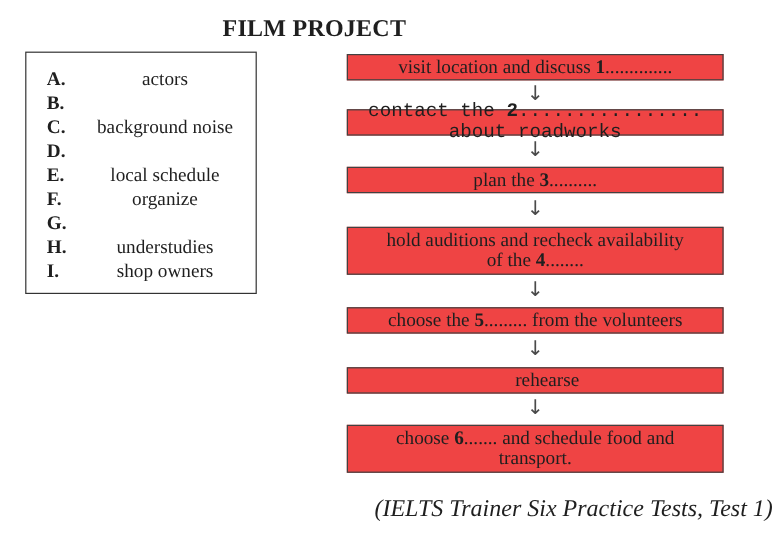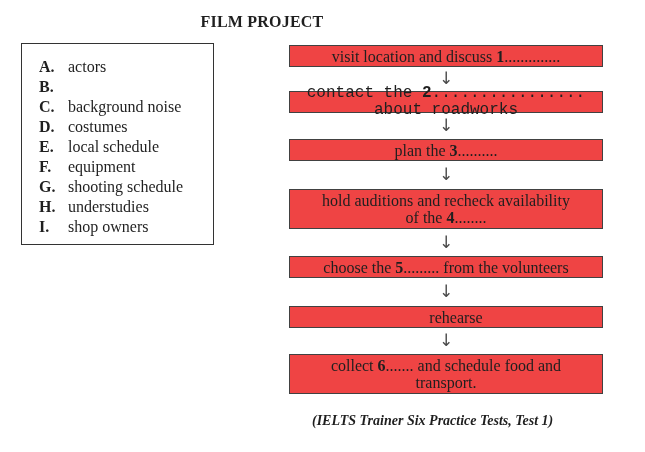--- a/index.html
+++ b/index.html
@@ -2,29 +2,29 @@
 <html><head>
 <meta charset="utf-8">
 <style>
   html,body { margin:0; padding:0; background:#ffffff; }
   .canvas {
     position:relative; width:645px; height:452px; background:#ffffff;
     font-family:"Liberation Serif", serif; color:#1f1f1f; overflow:hidden;
   }
   .title {
     position:absolute; top:13px; left:262px; transform:translateX(-50%);
-    font-size:16px; font-weight:bold; white-space:nowrap; letter-spacing:0.2px;
+    font-size:20px; font-weight:bold; white-space:nowrap; letter-spacing:0.2px;
   }
   .options-box {
     position:absolute; left:21px; top:43px; width:193px; height:202px;
     border:1px solid #333333; box-sizing:border-box; padding:13px 6px 0 17px;
   }
   .option-row { display:flex; font-size:16px; line-height:20px; }
   .option-letter { font-weight:bold; width:29px; flex:none; }
-  .option-label { flex:1; }
+  .option-label { flex:1;text-align:center; }
   .step {
     position:absolute; left:289px; width:314px; box-sizing:border-box;
     border:1px solid #414141; background:#ef4444; text-align:center;
     font-size:16px; line-height:17px;
     display:flex; flex-direction:column; justify-content:center;
     padding:1px 4px;
   }
   .h1 { height:22px; }
   .h2 { height:40px; }
   .s1 { top:45px; }  .s2 { top:91px;font-family:Liberation Mono, monospace; }  .s3 { top:139px; }
@@ -36,21 +36,21 @@
     color:#4a4a4a; font-size:17px; font-family:"DejaVu Sans", sans-serif;
   }
   .a1 { top:66px;  height:24px; }
   .a2 { top:112px; height:26px; }
   .a3 { top:160px; height:28px; }
   .a4 { top:228px; height:27px; }
   .a5 { top:277px; height:28px; }
   .a6 { top:327px; height:26px; }
   .caption {
     position:absolute; top:413px; left:312px; width:330px;
-    font-style:italic; font-weight:bold; font-size:14px; white-space:nowrap;
+    font-style:italic; font-weight:normal; font-size:20px; white-space:nowrap;
   }
 </style>
 </head>
 <body>
 
 <div class="canvas">
 
   <div class="title">FILM PROJECT</div>
 
   <div class="options-box">
@@ -60,33 +60,31 @@
     </div>
     <div class="option-row">
       <span class="option-letter">B.</span>
     </div>
     <div class="option-row">
       <span class="option-letter">C.</span>
       <span class="option-label">background noise</span>
     </div>
     <div class="option-row">
       <span class="option-letter">D.</span>
-      <span class="option-label">costumes</span>
     </div>
     <div class="option-row">
       <span class="option-letter">E.</span>
       <span class="option-label">local schedule</span>
     </div>
     <div class="option-row">
       <span class="option-letter">F.</span>
-      <span class="option-label">equipment</span>
+      <span class="option-label">organize</span>
     </div>
     <div class="option-row">
       <span class="option-letter">G.</span>
-      <span class="option-label">shooting schedule</span>
     </div>
     <div class="option-row">
       <span class="option-letter">H.</span>
       <span class="option-label">understudies</span>
     </div>
     <div class="option-row">
       <span class="option-letter">I.</span>
       <span class="option-label">shop owners</span>
     </div>
   </div>
@@ -124,21 +122,21 @@
 
     <div class="arrow a5">↓</div>
 
     <div class="step h1 s6">
       <div><span>rehearse</span></div>
     </div>
 
     <div class="arrow a6">↓</div>
 
     <div class="step h2 s7">
-      <div><span>collect </span><span class="num">6</span><span>....... and schedule food and</span></div>
+      <div><span>choose </span><span class="num">6</span><span>....... and schedule food and</span></div>
       <div><span>transport.</span></div>
     </div>
 
   </div>
 
   <div class="caption">(IELTS Trainer Six Practice Tests, Test 1)</div>
 
 </div>
 
 </body></html>

